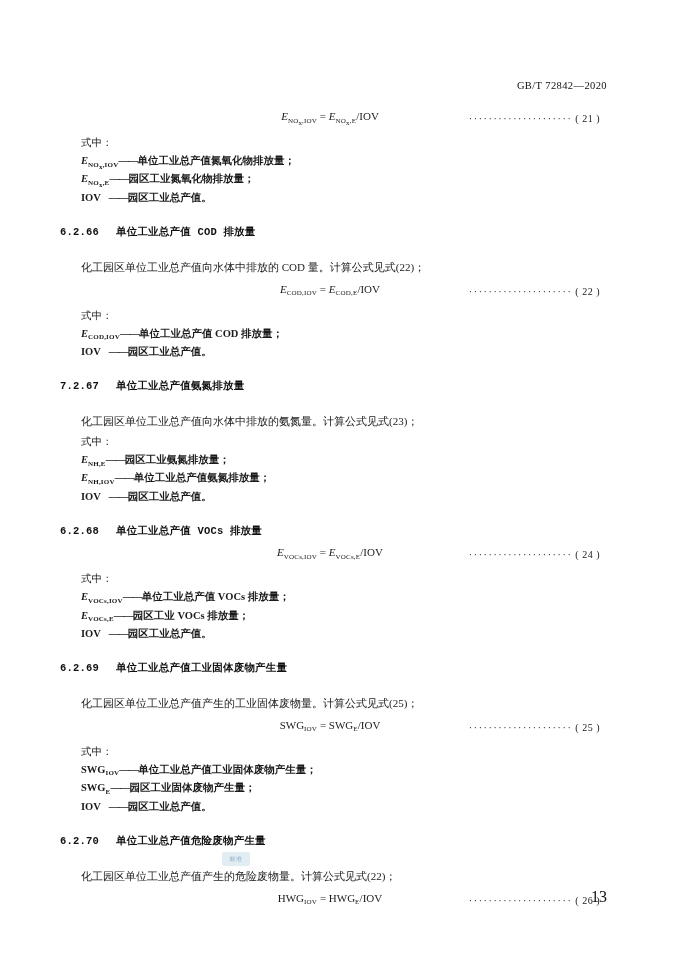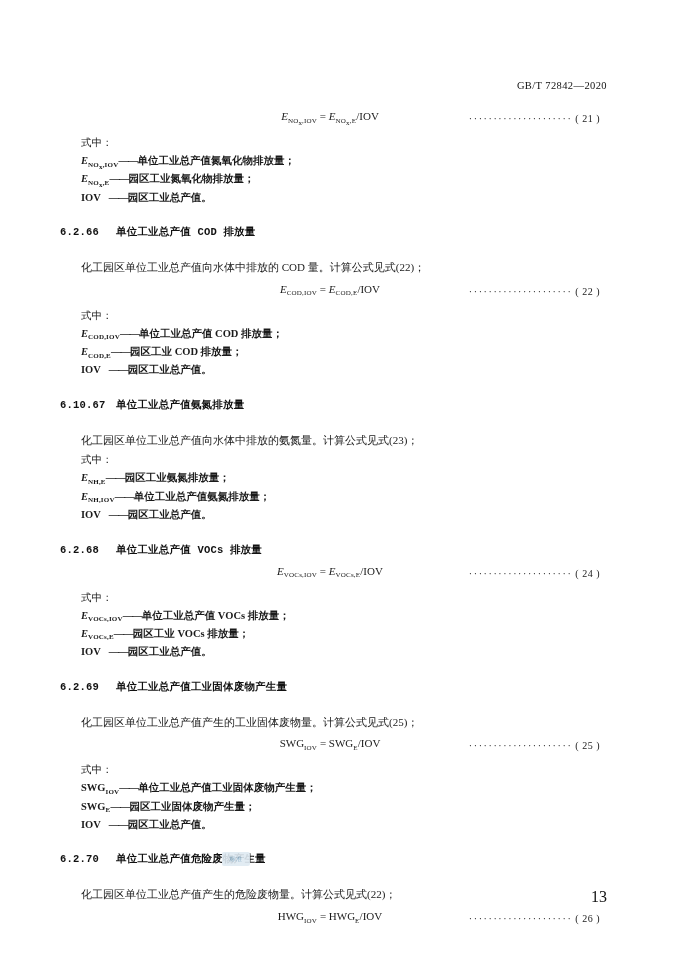--- a/index.html
+++ b/index.html
@@ -184,31 +184,28 @@
           <span class="dots">·····················</span>
           <span>( 22 )</span>
         </span>
       </div>
       <div class="shizhong">式中：</div>
       <div class="deflist">
         <div class="defline">
           <span class="sym"><var>E</var><sub>COD,IOV</sub></span><span class="dash">——</span><span>单位工业总产值 COD 排放量；</span>
         </div>
         <div class="defline">
-          <span class="sym"><var>E</var><sub>COD,E</sub></span><span class="dash">——</span><span>园区工业 COD 排放量；</span>
-        </div>
-        <div class="defline">
-          <span class="sym">IOV</span>&nbsp;&nbsp;&nbsp;<span class="dash">——</span><span>园区工业总产值。</span>
-        </div>
-      </div>
-    </div>
-
-    <div class="sec">
-      <div class="sec-head">
-        <span class="num">6.10.67</span><span>单位工业总产值氨氮排放量</span>
+          <span class="sym">IOV</span>&nbsp;&nbsp;&nbsp;<span class="dash">——</span><span>园区工业总产值。</span>
+        </div>
+      </div>
+    </div>
+
+    <div class="sec">
+      <div class="sec-head">
+        <span class="num">7.2.67</span><span>单位工业总产值氨氮排放量</span>
       </div>
       <div class="para">化工园区单位工业总产值向水体中排放的氨氮量。计算公式见式(23)；</div>
       <div class="shizhong">式中：</div>
       <div class="deflist">
         <div class="defline">
           <span class="sym"><var>E</var><sub>NH,E</sub></span><span class="dash">——</span><span>园区工业氨氮排放量；</span>
         </div>
         <div class="defline">
           <span class="sym"><var>E</var><sub>NH,IOV</sub></span><span class="dash">——</span><span>单位工业总产值氨氮排放量；</span>
         </div>

